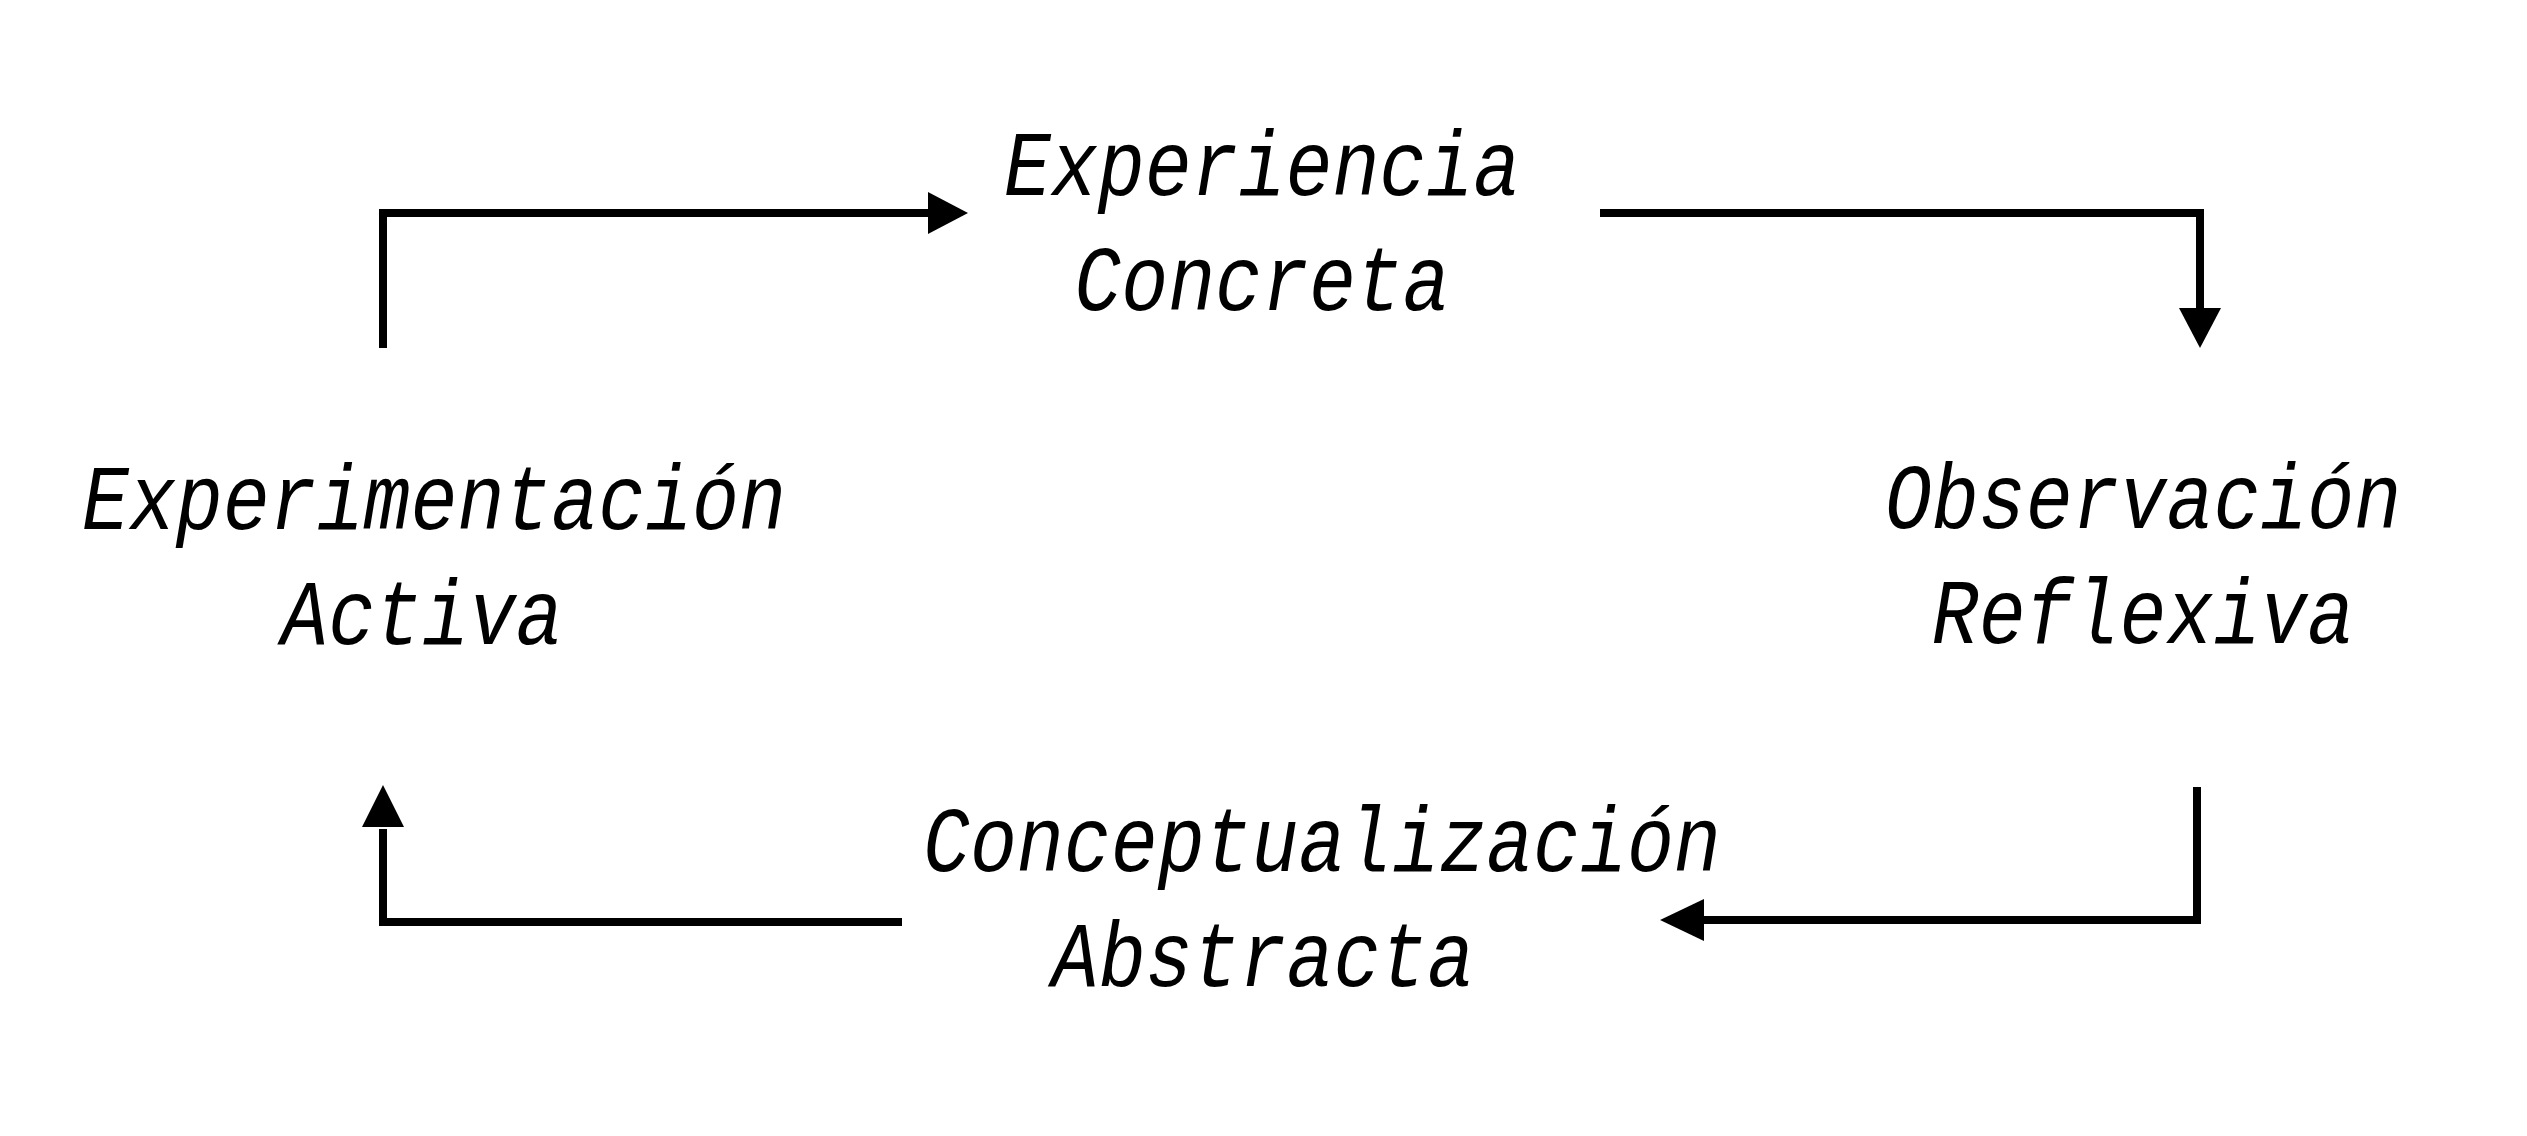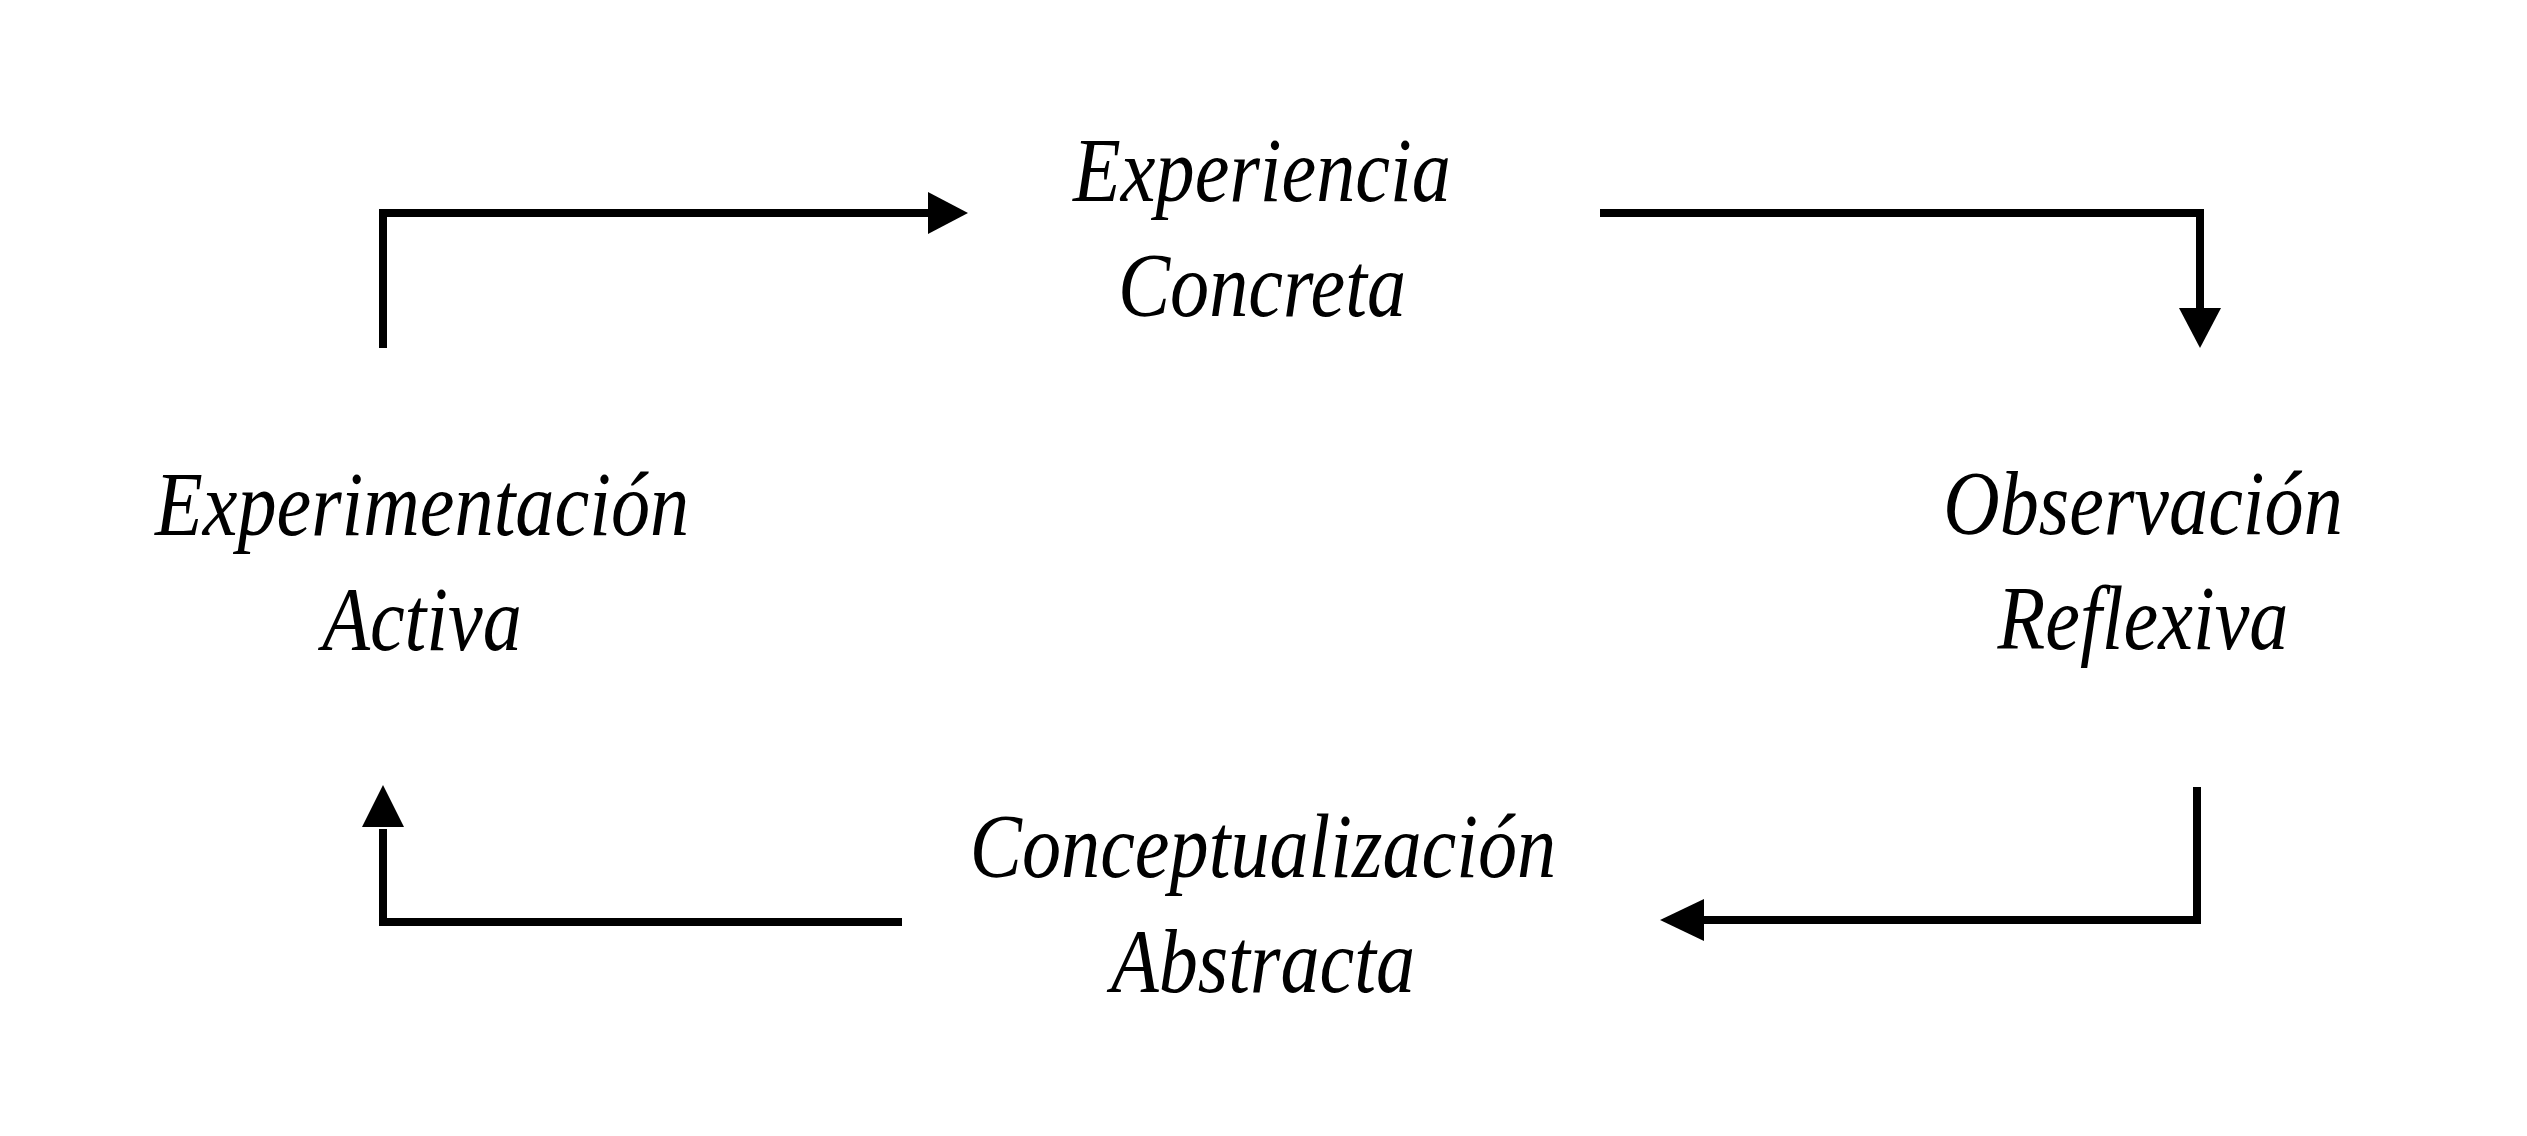--- a/index.html
+++ b/index.html
@@ -10,21 +10,21 @@
     margin: 0;
     padding: 0;
     background: var(--bg);
   }
   .canvas {
     position: relative;
     width: 2527px;
     height: 1136px;
     background: var(--bg);
     overflow: hidden;
-    font-family: Liberation Serif, serif;
+    font-family: Liberation Mono, monospace;
   }
   .node {
     position: absolute;
     width: 800px;
     text-align: center;
     color: var(--ink);
     font-style: italic;
     font-size: 92px;
     line-height: 115px;
     font-weight: 400;

